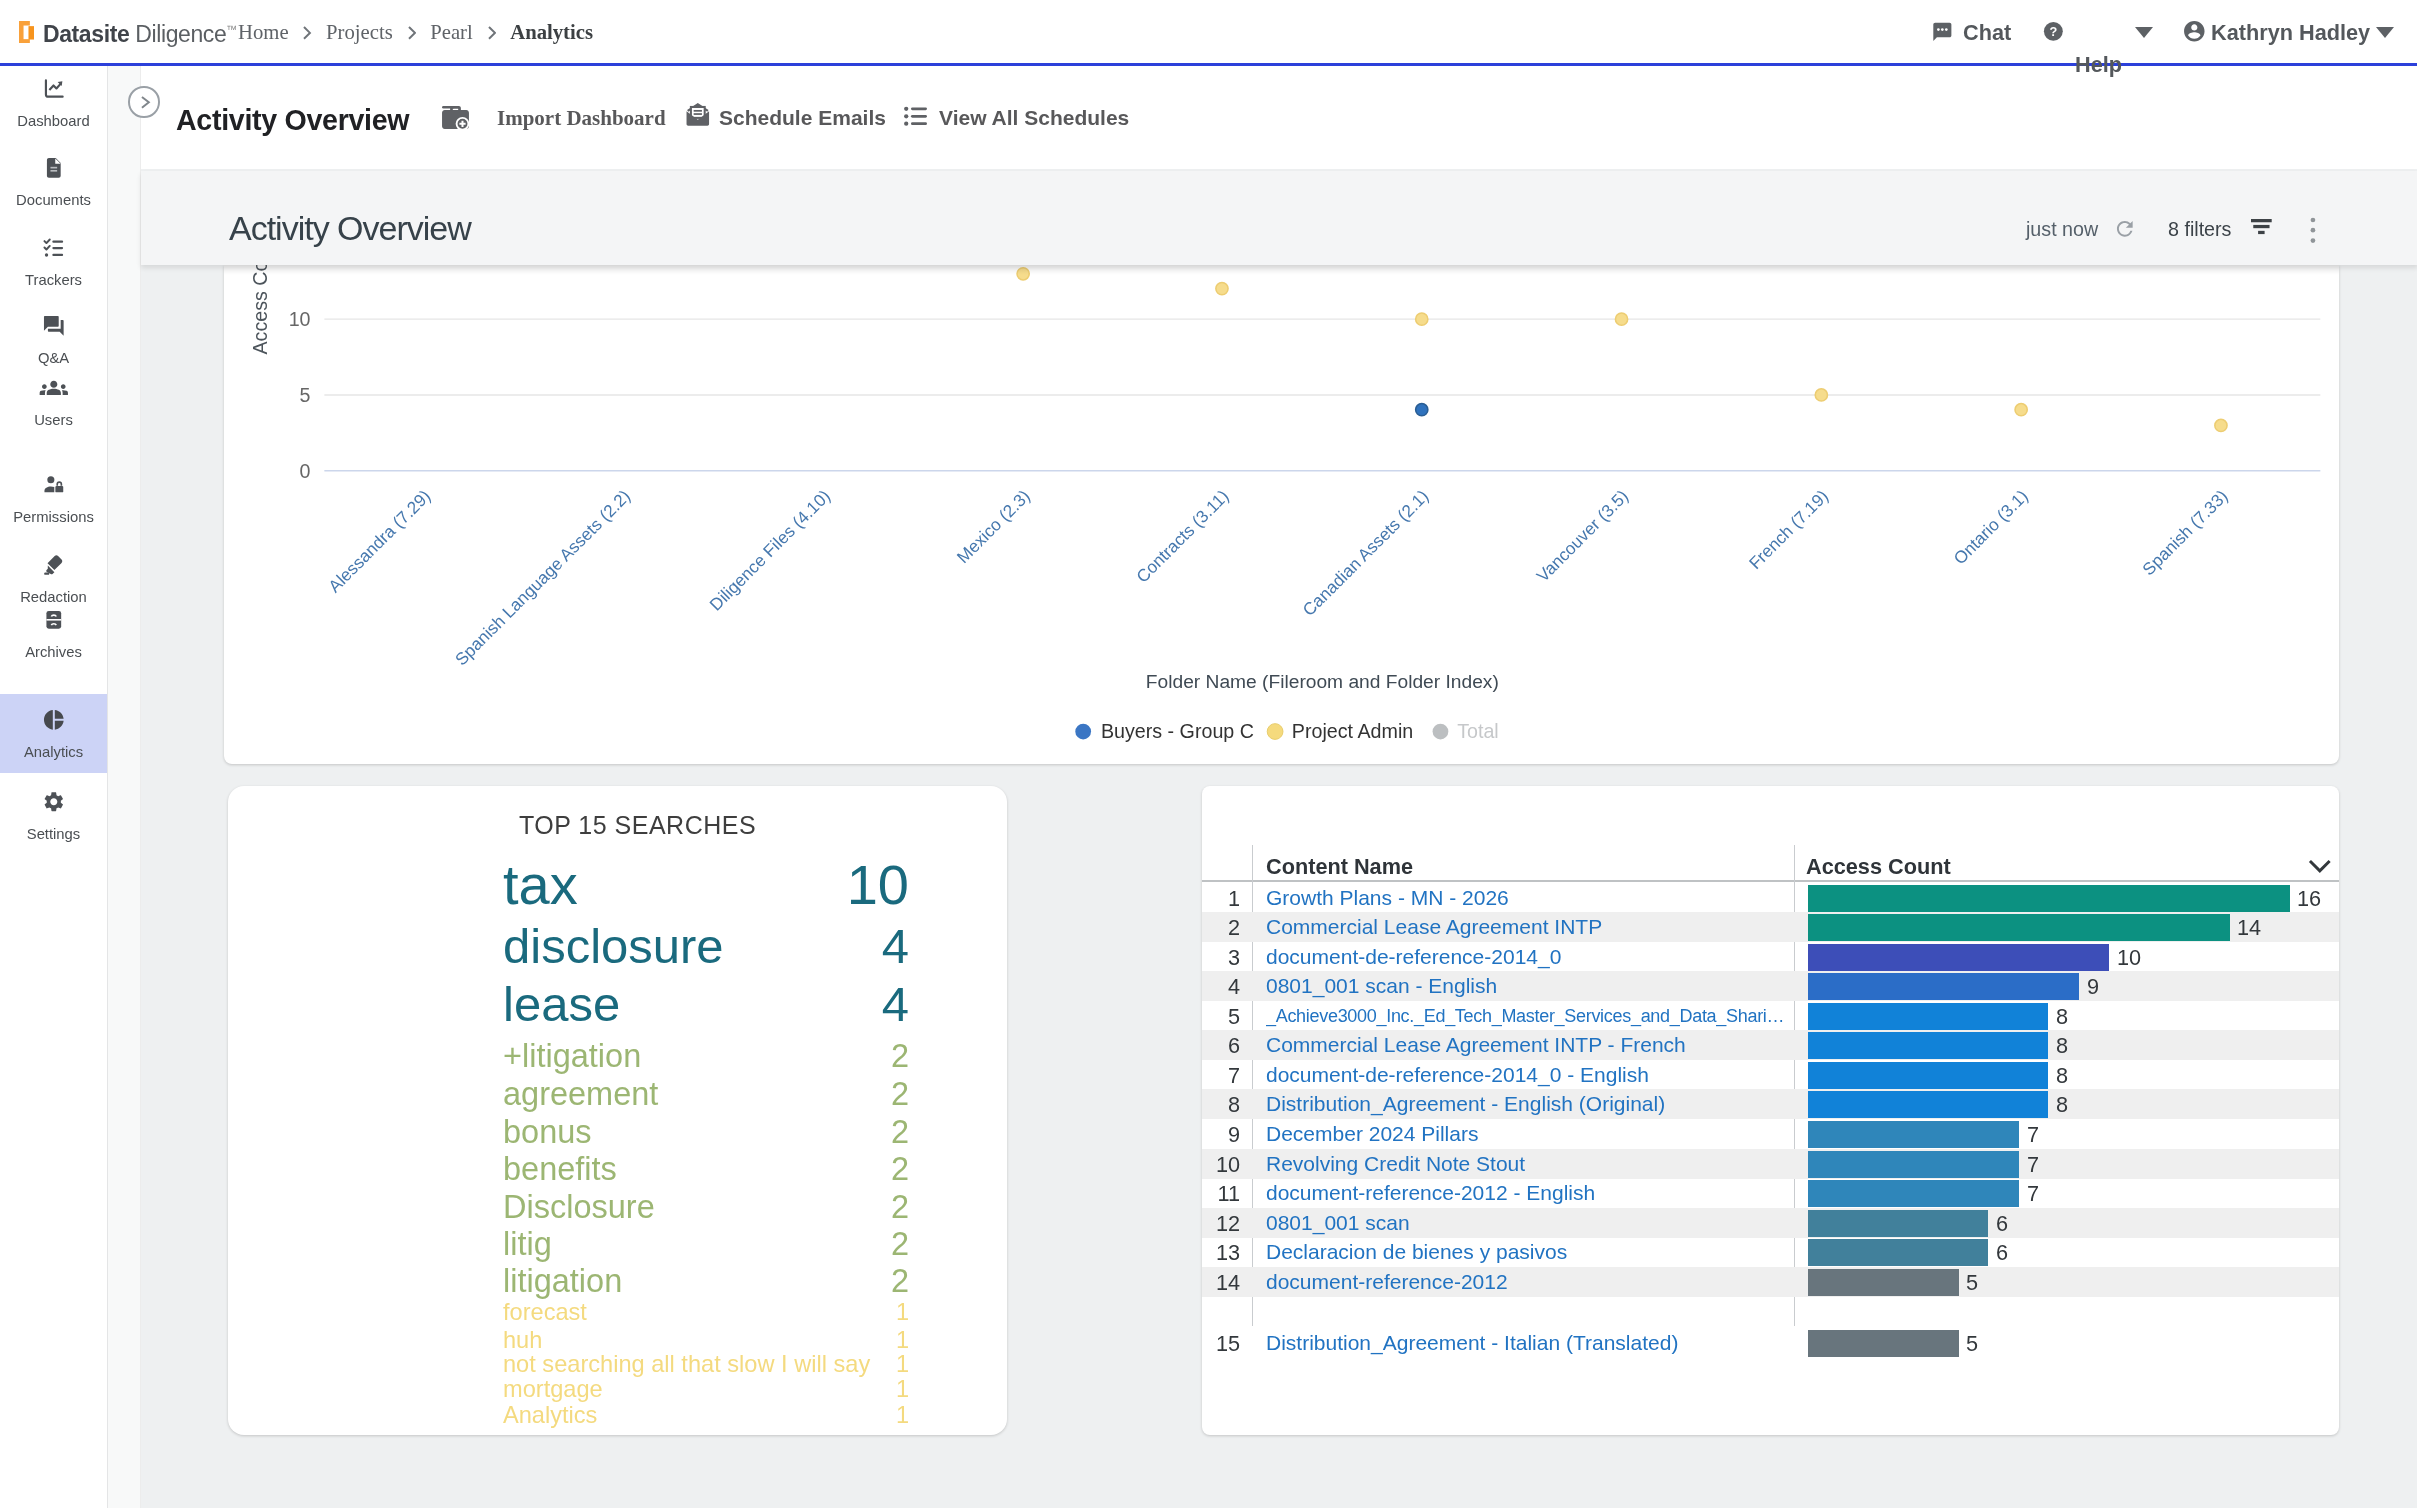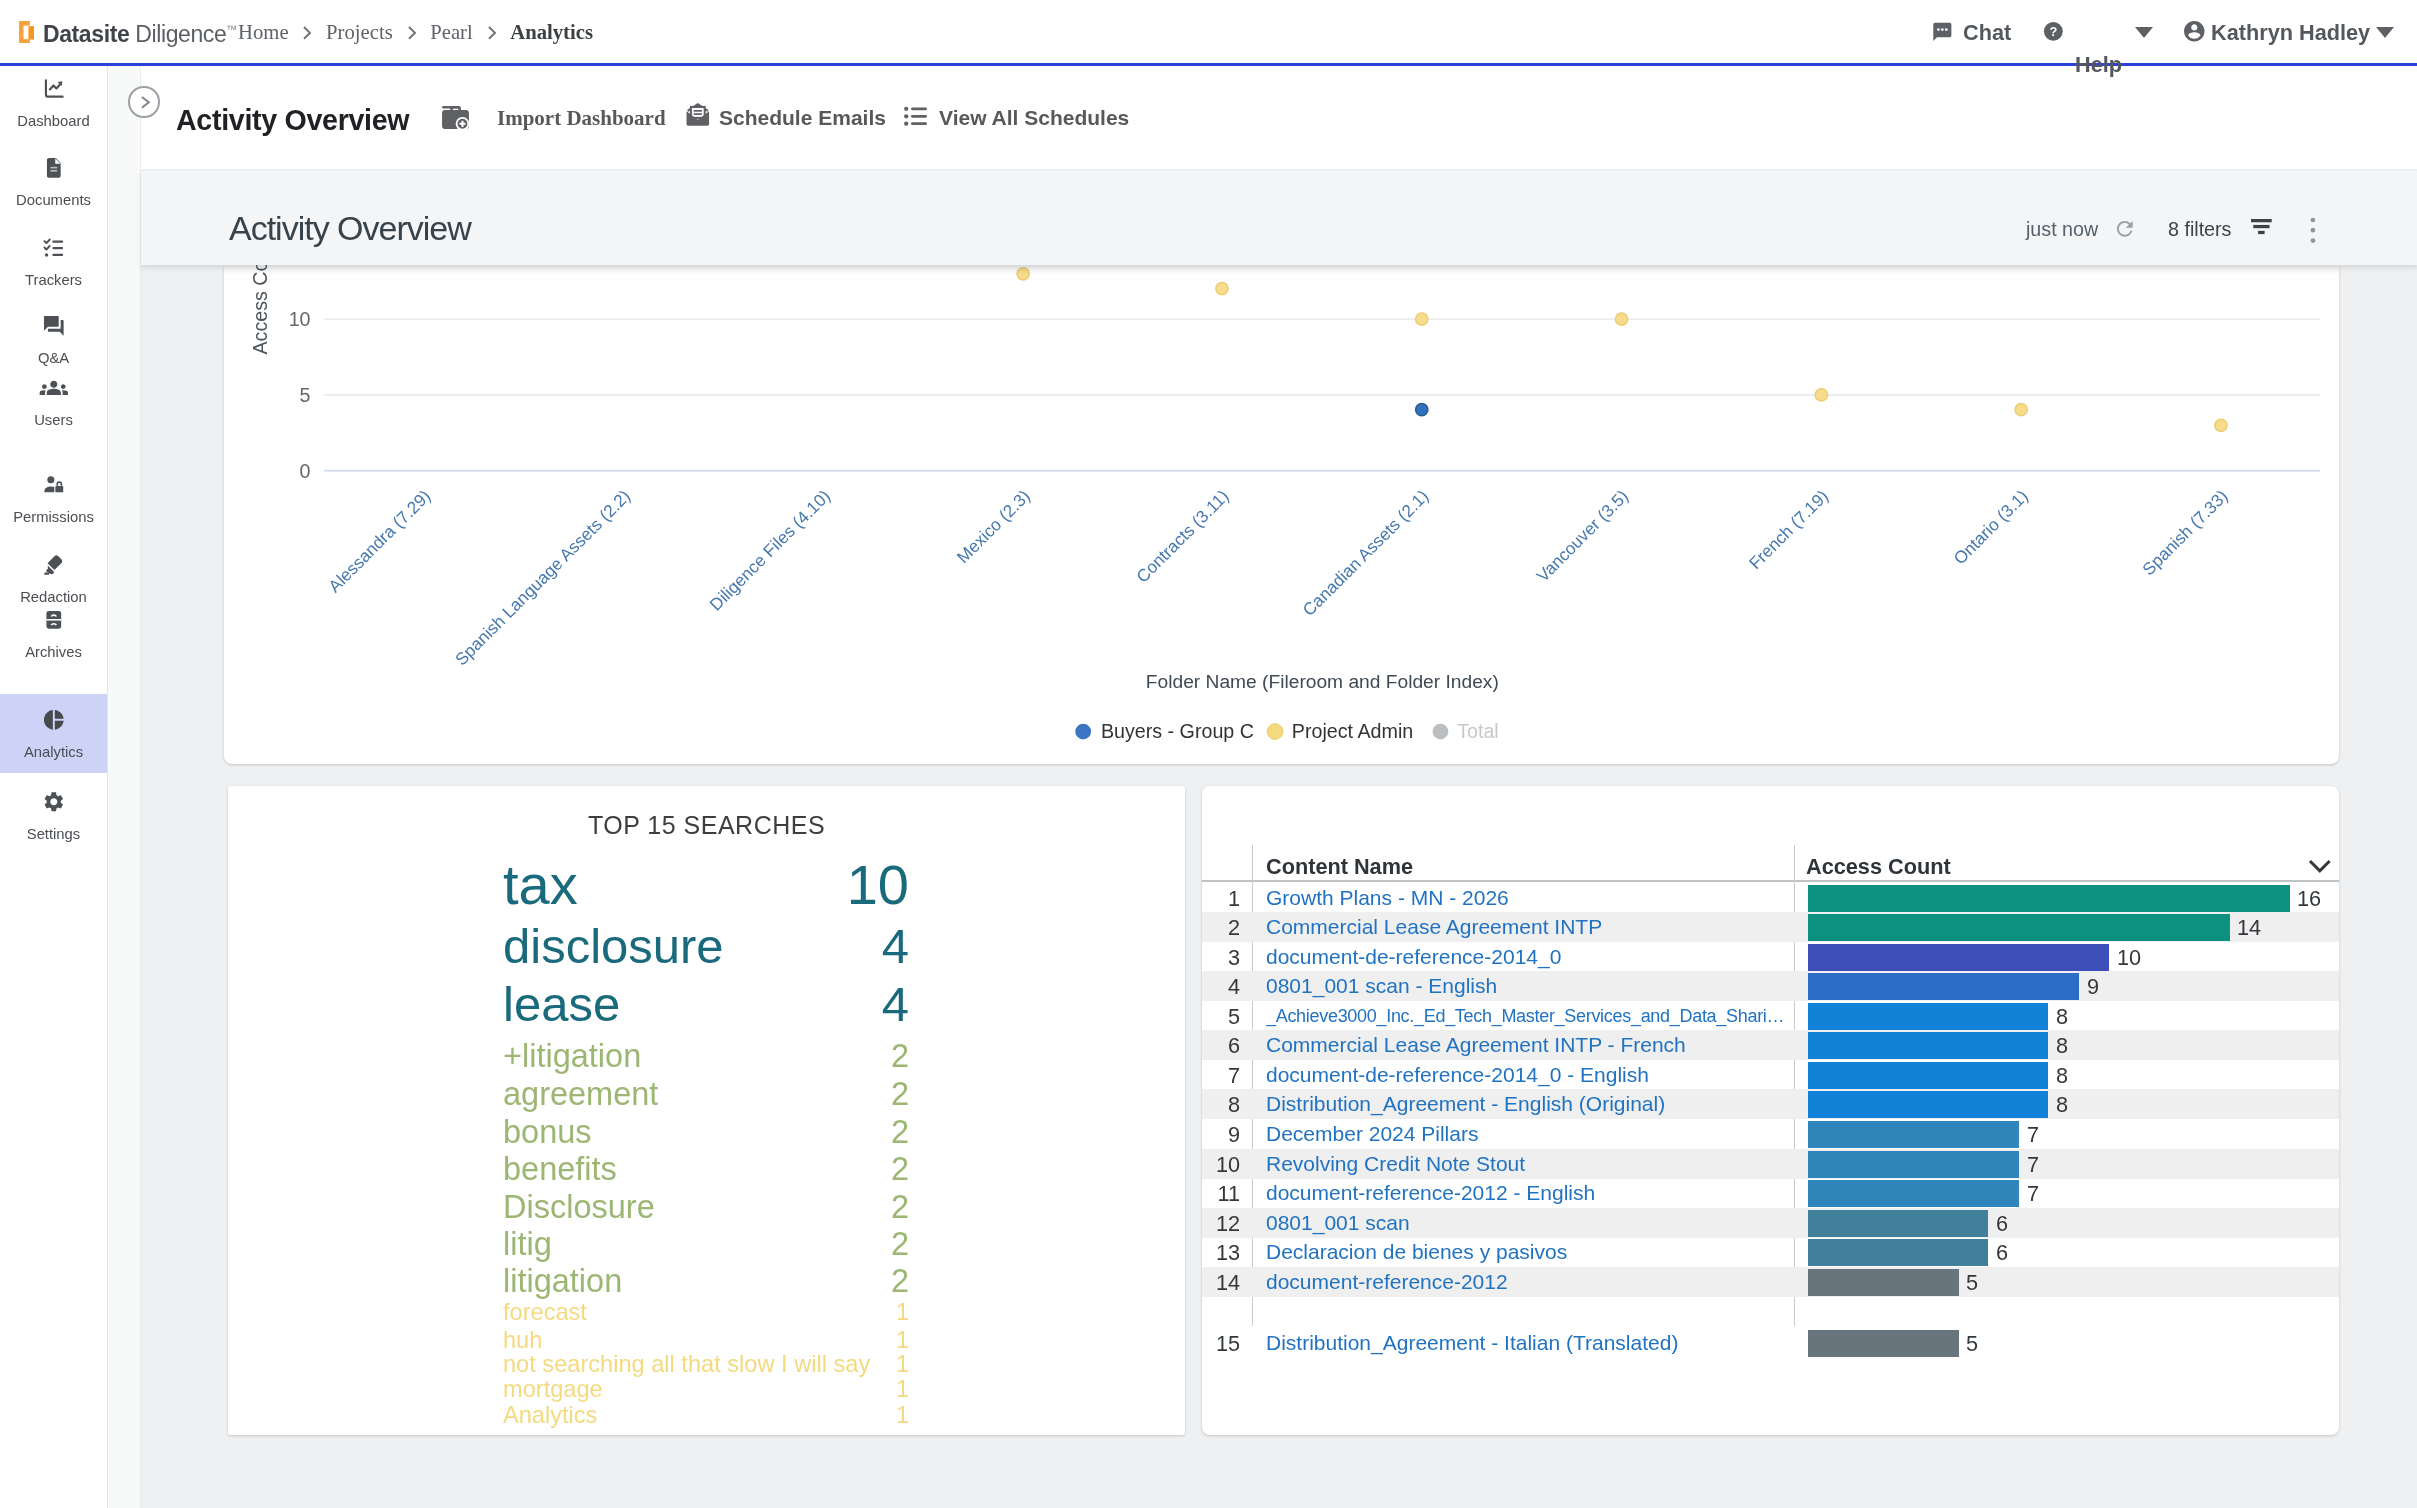--- a/index.html
+++ b/index.html
@@ -30,21 +30,21 @@
   #pagetitle { left:176px; top:104px; font-size:28.6px; font-weight:700; letter-spacing:-0.3px; color:#202124; }
   .stripbtn { position:absolute; top:106px; font-size:21px; font-weight:700; color:#58585a; }
 
   
   #band { left:141px; top:171px; width:2277px; height:94px; background:#f4f5f6; box-shadow:0 3px 4.9px rgba(0,0,0,0.10); z-index:10; }
   #bandtitle { left:88px; top:38px; font-size:34px; letter-spacing:-1px; color:#37424a; position:absolute; }
   .bandtxt { position:absolute; top:47px; font-size:19.7px; color:#4c545b; }
 
   
   #chartcard { left:224px; top:265px; width:2115px; height:499px; background:#fff; border-radius:0 0 7.9px 7.9px; box-shadow:0 1px 3px rgba(0,0,0,0.18); z-index:5; }
-  #cardL { left:228px; top:786px; width:957px; height:649px; background:#fff; border-radius:3px; box-shadow:0 1px 3px rgba(0,0,0,0.18); }
+  #cardL { left:228px; top:786px; width:779px; height:649px; background:#fff; border-radius:16px; box-shadow:0 1px 3px rgba(0,0,0,0.18);padding-left:20px; }
   #cardR { left:1202px; top:786px; width:1137px; height:649px; background:#fff; border-radius:7.9px; box-shadow:0 1px 3px rgba(0,0,0,0.18); }
   .cardtitle { position:absolute; width:100%; text-align:center; top:24.6px; font-size:25px; color:#3e3e3e; letter-spacing:0.5px; }
 
   
   .srow { position:absolute; left:275px; width:406px; }
   .srow .t { position:absolute; left:0; }
   .srow .c { position:absolute; right:0; }
   .teal { color:#1a6a7e; }
   .green { color:#9cb673; }
   .yellow { color:#f4da7f; }

